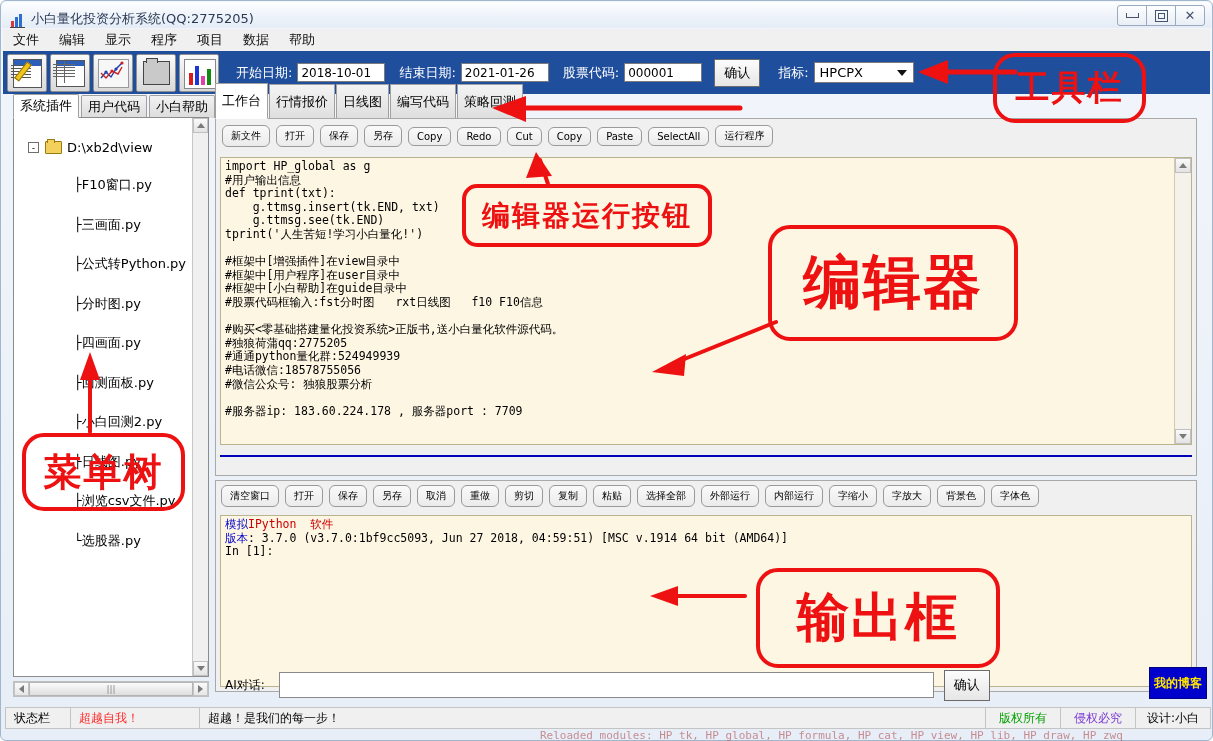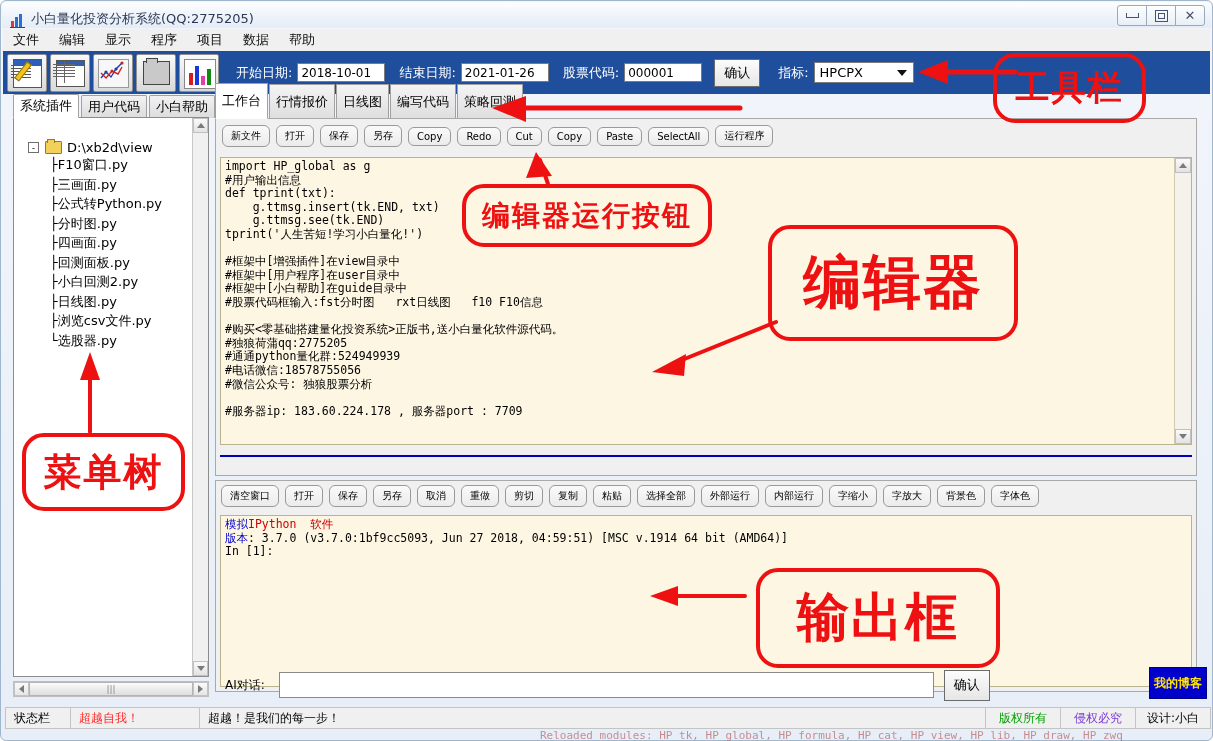--- a/index.html
+++ b/index.html
@@ -132,22 +132,23 @@
   }
   .folder-ico{
     width:15px;height:11px;background:#f3cf5c;border:1px solid #9a7b12;
     margin-right:5px;position:relative;flex:none;border-radius:1px;
   }
   .folder-ico::before{
     content:"";position:absolute;left:1px;top:-3px;width:6px;height:3px;
     background:#f3cf5c;border:1px solid #9a7b12;border-bottom:none;border-radius:1px 1px 0 0;
   }
   .tree-item{
-    padding-left:36px;font-size:13px;line-height:19.5px;color:#000;white-space:nowrap;
+    padding-left:60px;font-size:13px;line-height:19.5px;color:#000;white-space:nowrap;
     font-family:"DejaVu Sans","Liberation Sans",sans-serif;
+    margin-top:20px;
   }
   .tree-item .br{font-family:"DejaVu Sans Mono",monospace;color:#000;}
   .vscroll{
     position:absolute;right:0;top:0;width:15px;bottom:0;background:#f0f0f0;border-left:1px solid #c7c7c7;
   }
   .vs-arrow{
     width:15px;height:15px;background:linear-gradient(#fafafa,#e3e3e3);border:1px solid #c0c0c0;
     box-sizing:border-box;display:flex;align-items:center;justify-content:center;
   }
   .vs-arrow.bot{position:absolute;bottom:0;left:0;}
@@ -537,21 +538,21 @@
 
     <g stroke="#ee1111" stroke-width="4" fill="none" stroke-linecap="round">
       <line x1="90" y1="432" x2="90" y2="372"></line>
     </g>
     <polygon points="90,352 80,380 100,380" fill="#ee1111"></polygon>
   </svg>
 
   <div class="anno" style="left:993px;top:53px;width:145px;height:62px;font-size:34px;">工具栏</div>
 
 
-  <div class="anno" style="left:462px;top:184px;width:242px;height:55px;font-size:28px;">编辑器运行按钮</div>
+  <div class="anno" style="left:462px;top:184px;width:242px;height:55px;font-size:28px;border-radius:15px;">编辑器运行按钮</div>
 
   <div class="anno" style="left:768px;top:225px;width:242px;height:108px;font-size:58px;">编辑器</div>
 
   <div class="anno" style="left:756px;top:568px;width:236px;height:92px;font-size:52px;">输出框</div>
 
   <div class="anno" style="left:22px;top:433px;width:155px;height:70px;font-size:38px;">菜单树</div>
 
   <div class="wm" style="left:1060px;top:713px;transform:rotate(-7deg);">&nbsp;</div>
 </div>
 

